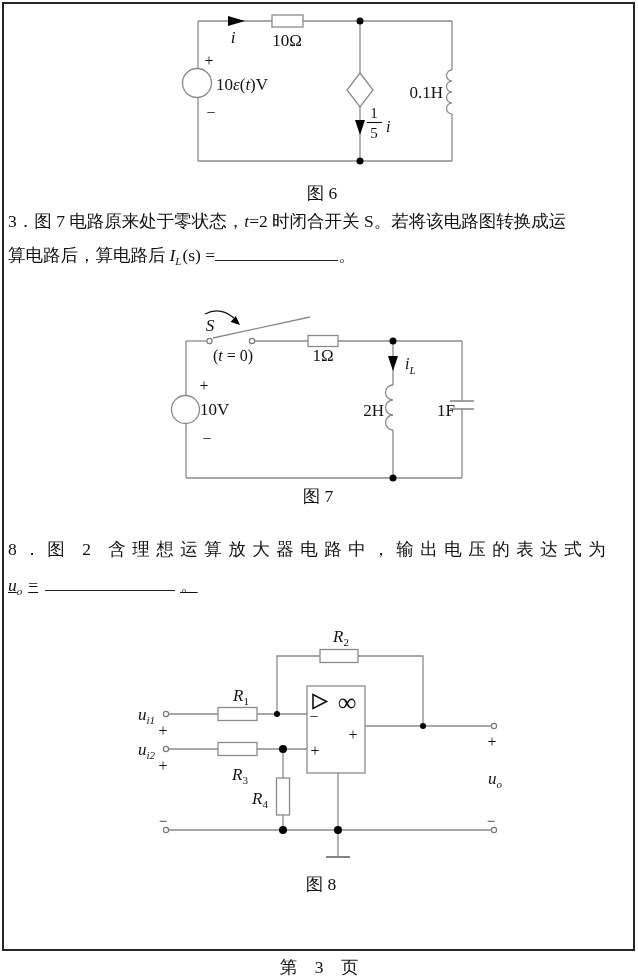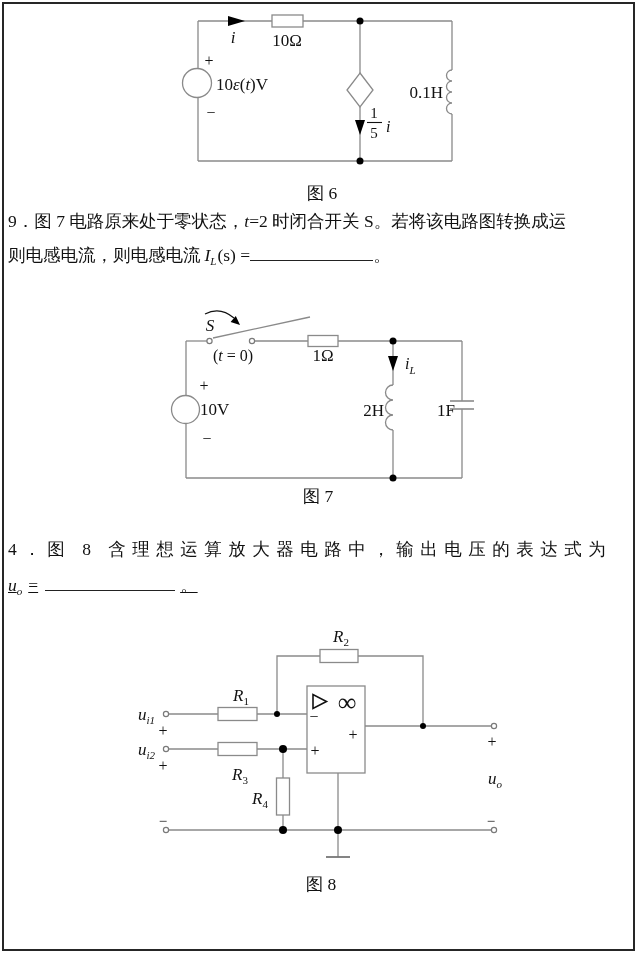--- a/index.html
+++ b/index.html
@@ -56,22 +56,22 @@
       <text x="374" y="118" font-size="15" text-anchor="middle">1</text>
       <line x1="367" y1="122.5" x2="382" y2="122.5" stroke="#111" stroke-width="1.1"></line>
       <text x="374" y="138" font-size="15" text-anchor="middle">5</text>
       <text class="it" x="386" y="132" font-size="16">i</text>
     </g>
     <text x="443" y="98" font-size="17" text-anchor="end">0.1H</text>
     <text x="322" y="199" font-size="17.5" text-anchor="middle">图 6</text>
   </svg>
 
   <div class="qtext" style="top:204px;">
-    <div><span>9．图 7 电路原来处于零状态，</span><span class="it">t</span><span>=2 时闭合开关 S。若将该电路图转换成运</span></div>
-    <div><span>则电感电流，则电感电流</span><span class="it" style="margin-left:4px">I</span><span class="sub it">L</span><span style="margin-left:1px">(s) =</span><span class="blank" style="width:123px"></span><span>。</span></div>
+    <div><span>3．图 7 电路原来处于零状态，</span><span class="it">t</span><span>=2 时闭合开关 S。若将该电路图转换成运</span></div>
+    <div><span>算电路后，算电路后</span><span class="it" style="margin-left:4px">I</span><span class="sub it">L</span><span style="margin-left:1px">(s) =</span><span class="blank" style="width:123px"></span><span>。</span></div>
   </div>
 
   <svg style="left:0;top:305px;width:638px;height:205px" viewBox="0 305 638 205">
     <g>
       <path class="w" d="M186,341 H207"></path>
       <path class="w" d="M254.5,341 H308 M338,341 H462"></path>
       <path class="w" d="M186,341 V395.5 M186,423.5 V478"></path>
       <path class="w" d="M186,478 H462"></path>
       <path class="w" d="M393,341 V385 M393,430 V478"></path>
       <path class="w" d="M462,341 V401 M462,409 V478"></path>
@@ -97,21 +97,21 @@
     <text x="200" y="415" font-size="17">10V</text>
     <text x="207" y="444" font-size="16" text-anchor="middle">−</text>
     <text x="323" y="361" font-size="17" text-anchor="middle">1Ω</text>
     <text x="405" y="369" font-size="16"><tspan class="it">i</tspan><tspan class="it" font-size="11" dy="5">L</tspan></text>
     <text x="384" y="416" font-size="17" text-anchor="end">2H</text>
     <text x="455" y="416" font-size="17" text-anchor="end">1F</text>
     <text x="318" y="502" font-size="17.5" text-anchor="middle">图 7</text>
   </svg>
 
   <div class="qtext" style="top:531px;">
-    <div class="q8line1"><span>4．图 8 含理想运算放大器电路中，输出电压的表达式为</span></div>
+    <div class="q8line1"><span>8．图 2 含理想运算放大器电路中，输出电压的表达式为</span></div>
     <div class="q8line2"><span class="it">u</span><span class="sub it">o</span><span style="margin:0 7px 0 6px">=</span><span class="blank" style="width:130px"></span><span style="margin-left:5px">。</span></div>
   </div>
 
   <svg style="left:0;top:615px;width:638px;height:285px" viewBox="0 615 638 285">
     <g>
       <path class="w" d="M168.5,714 H218 M257,714 H307"></path>
       <path class="w" d="M277,714 V656 H320 M358,656 H423 V726"></path>
       <path class="w" d="M168.5,749 H218 M257,749 H307"></path>
       <path class="w" d="M283,749 V778 M283,815 V830"></path>
       <path class="w" d="M365,726 H491.5"></path>
@@ -147,13 +147,16 @@
     <text x="138" y="755" font-size="17"><tspan class="it">u</tspan><tspan class="it" font-size="11" dy="4">i2</tspan></text>
     <text x="488" y="784" font-size="17"><tspan class="it">u</tspan><tspan class="it" font-size="11" dy="4">o</tspan></text>
     <text x="163" y="736" font-size="16" text-anchor="middle">+</text>
     <text x="163" y="771" font-size="16" text-anchor="middle">+</text>
     <text x="492" y="747" font-size="16" text-anchor="middle">+</text>
     <text x="163" y="826" font-size="15" text-anchor="middle">−</text>
     <text x="491" y="826" font-size="15" text-anchor="middle">−</text>
     <text x="321" y="890" font-size="17.5" text-anchor="middle">图 8</text>
   </svg>
 
+  <div class="footer">
+    <span>第　3　页</span>
+  </div>
 </div>
 
 </body></html>

